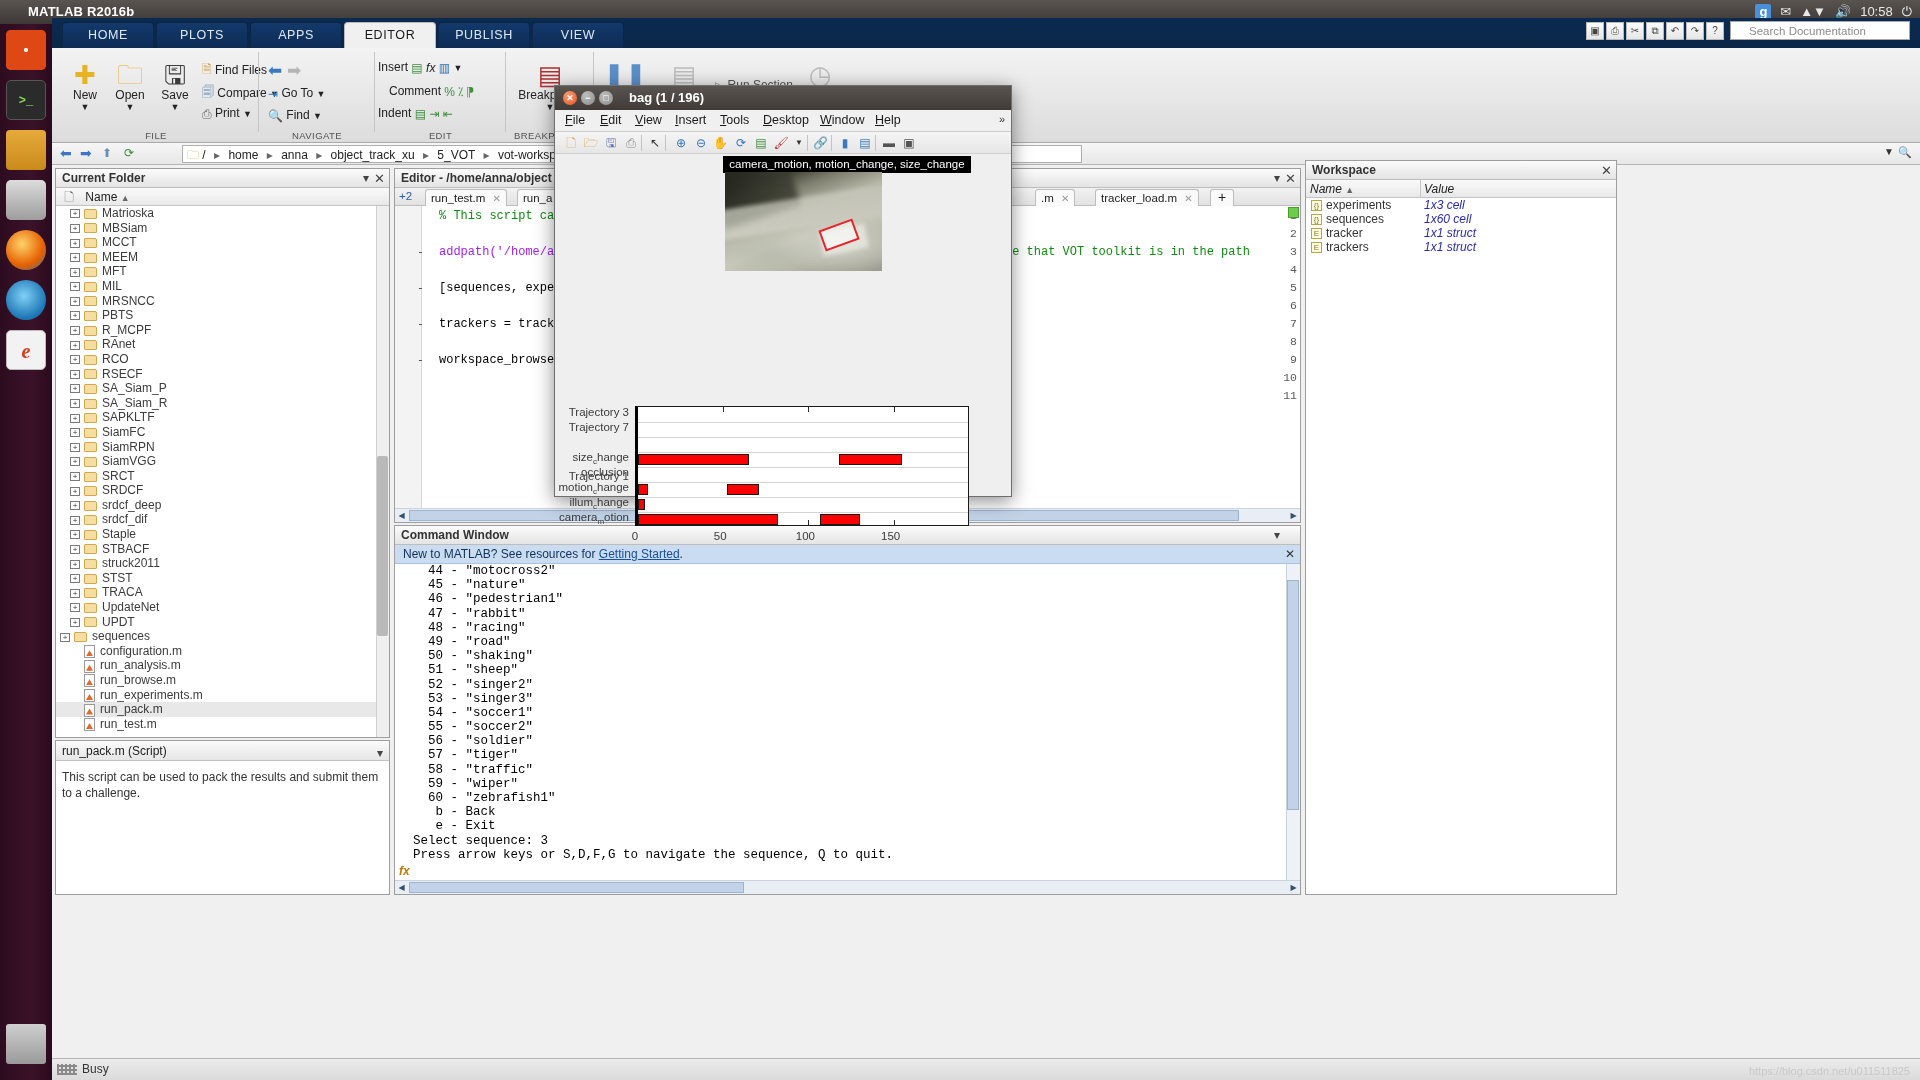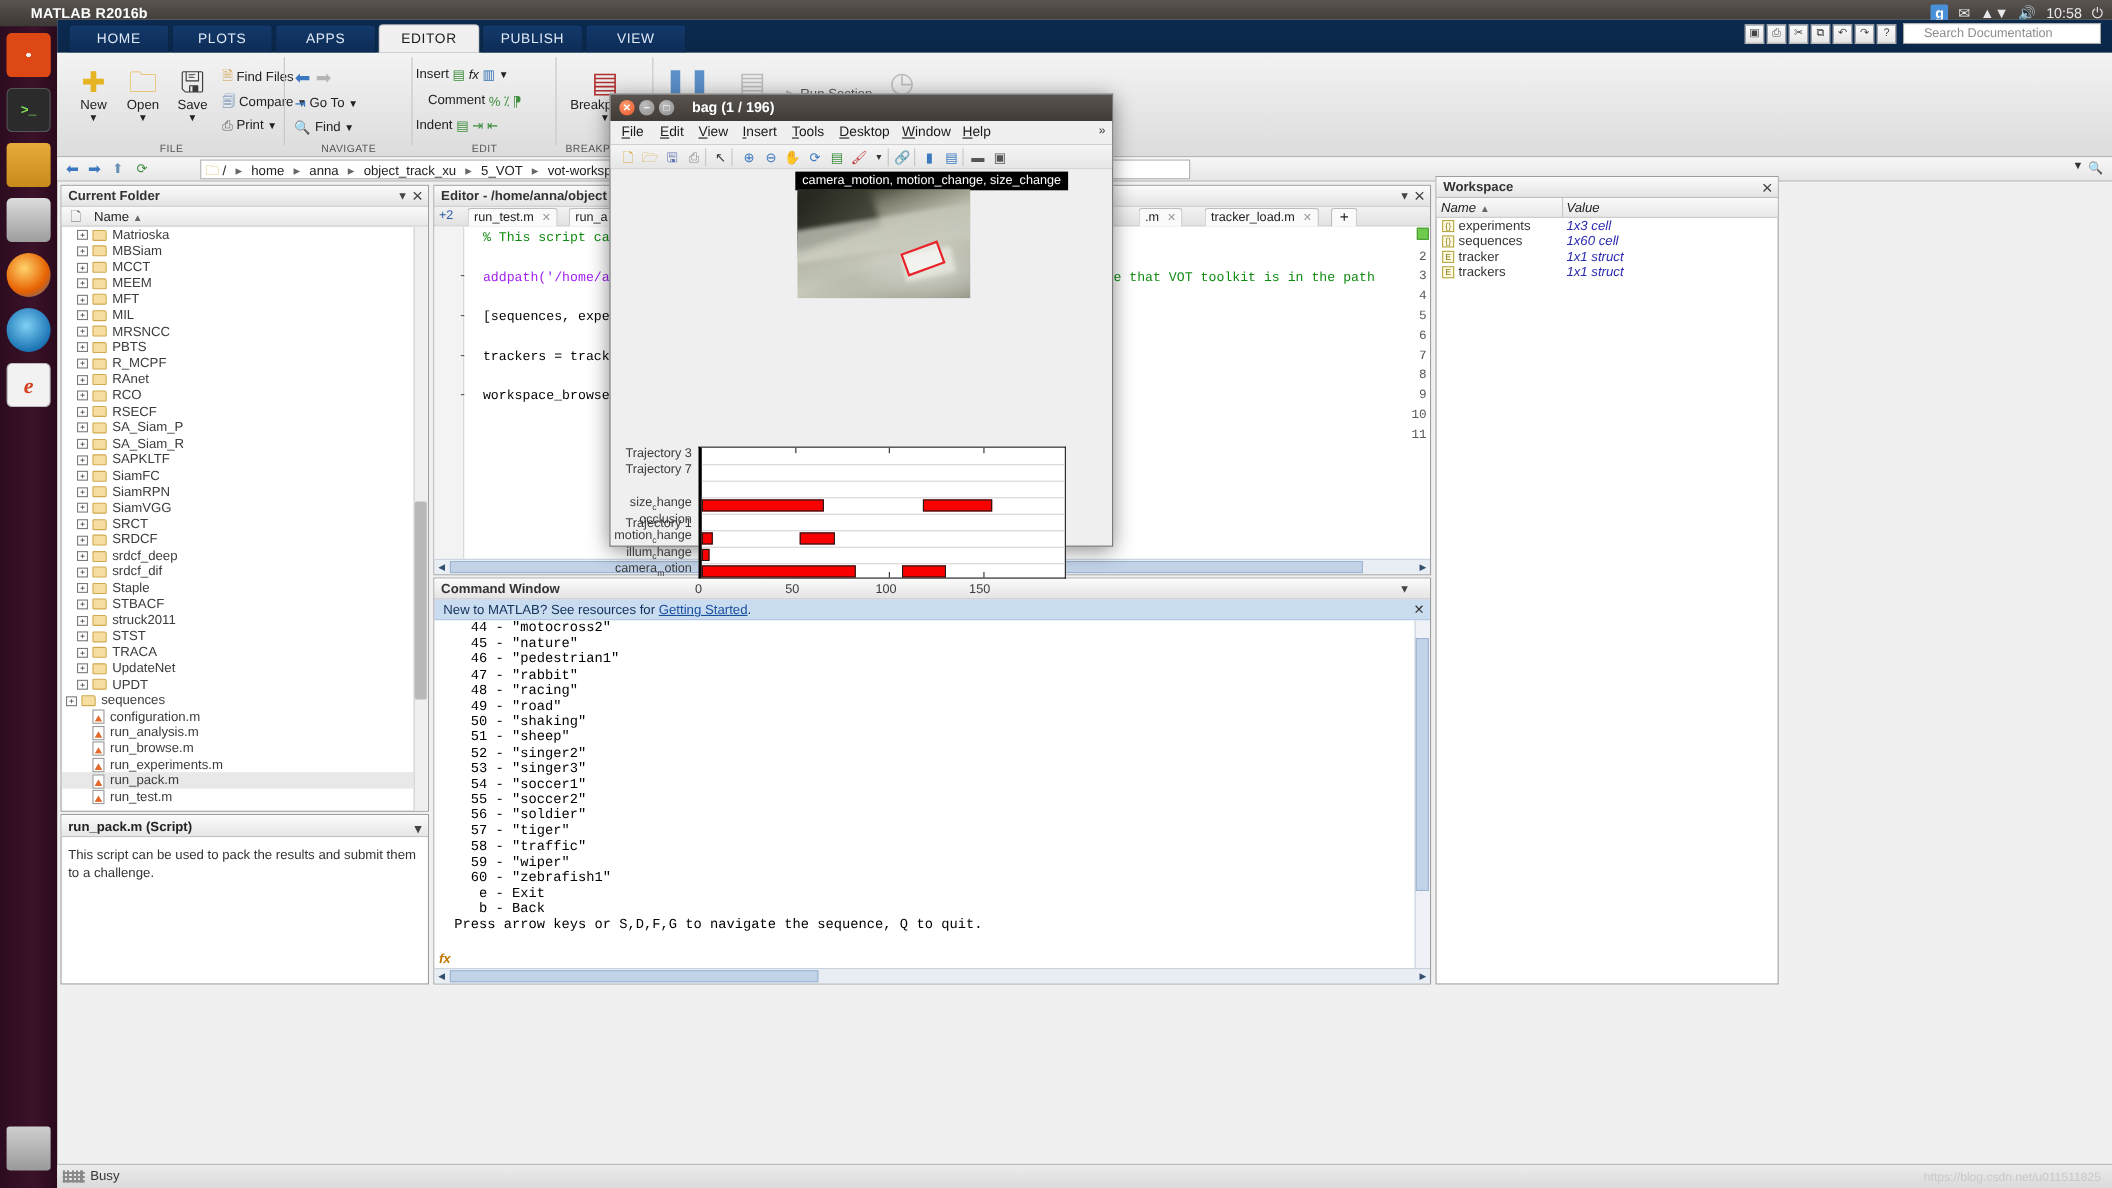--- a/index.html
+++ b/index.html
@@ -104,21 +104,21 @@
   .mfile { display:inline-block; width:11px; height:13px; background:#fff; border:1px solid #999;
            margin-right:5px; vertical-align:middle; position:relative; }
   .mfile:after { content:""; position:absolute; left:1px; bottom:1px; width:7px; height:6px;
                  background:#e06a2b; clip-path:polygon(50% 0,100% 100%,0 100%); }
   #cf .vscroll { position:absolute; right:0; top:37px; width:13px; bottom:0; background:#efefef; border-left:1px solid #cfcfcf;}
   #cf .vthumb  { position:absolute; right:1px; top:250px; width:11px; height:180px; background:#b9b9b9; border-radius:2px;}
   
   #details { left:3px; top:722px; width:335px; height:155px; }
   #details .dhdr { position:absolute; left:0; top:0; right:0; height:20px; line-height:20px;
       background:linear-gradient(to bottom,#fbfbfb,#e6e6e6); border-bottom:1px solid #c3c3c3;
-      font-weight:bold; font-size:12px; color:#222; padding-left:6px;}
+      font-weight:normal; font-size:12px; color:#222; padding-left:6px;}
   #details .dbody { position:absolute; left:6px; top:28px; right:6px; font-size:12px; color:#333; line-height:16px;}
   #details .dchev { position:absolute; right:6px; top:2px; color:#444; }
   
   #editor { left:342px; top:150px; width:907px; height:355px; }
   #ed_tabs { position:absolute; left:0; top:19px; right:0; height:18px;
     background:linear-gradient(to bottom,#f2f2f2,#e2e2e2); border-bottom:1px solid #bdbdbd; }
   .etab { position:absolute; top:1px; height:17px; line-height:17px; font-size:11.5px; color:#222;
           background:#fafafa; border:1px solid #bdbdbd; border-bottom:none; border-radius:3px 3px 0 0; padding:0 5px;}
   .etab .x { color:#999; margin-left:4px; font-size:10px;}
   .etab.plus { font-size:14px; line-height:15px; padding:0 7px; }
@@ -552,22 +552,23 @@
         <div class="cl">  51 - "sheep"</div>
         <div class="cl">  52 - "singer2"</div>
         <div class="cl">  53 - "singer3"</div>
         <div class="cl">  54 - "soccer1"</div>
         <div class="cl">  55 - "soccer2"</div>
         <div class="cl">  56 - "soldier"</div>
         <div class="cl">  57 - "tiger"</div>
         <div class="cl">  58 - "traffic"</div>
         <div class="cl">  59 - "wiper"</div>
         <div class="cl">  60 - "zebrafish1"</div>
+        <div class="cl">   b - Back</div>
         <div class="cl">   e - Exit</div>
-        <div class="cl">   b - Back</div>
+        <div class="cl">Select sequence: 3</div>
         <div class="cl">Press arrow keys or S,D,F,G to navigate the sequence, Q to quit.</div>
       </div>
     <div id="cmd_fx">fx</div>
     <div id="cmd_vs">
       <div class="vt"></div>
     </div>
     <div id="cmd_hs">
       <span class="sbarrow" style="left:0;top:0;">◀</span>
       <div class="ht"></div>
       <span class="sbarrow" style="right:0;top:0;">▶</span>

